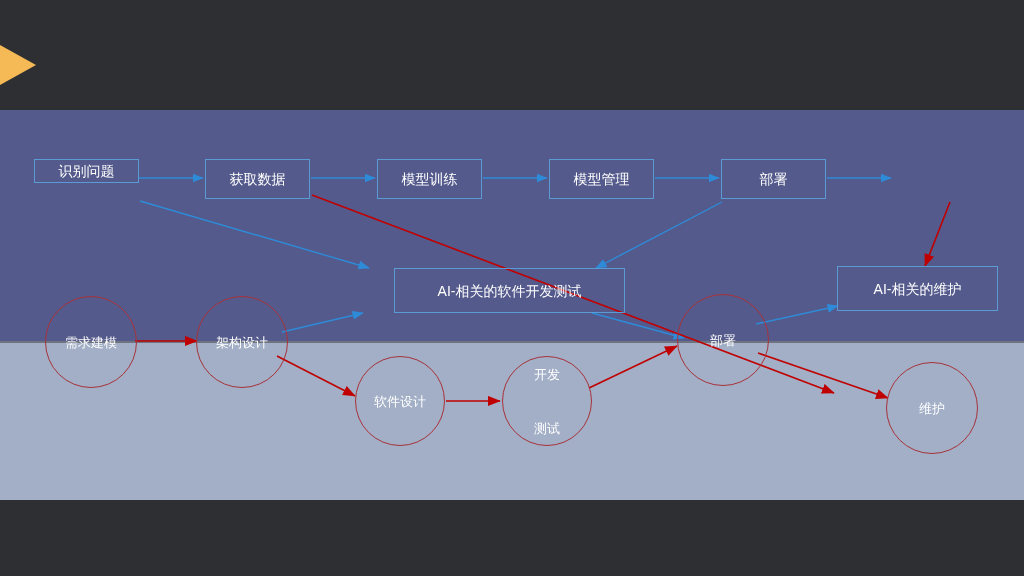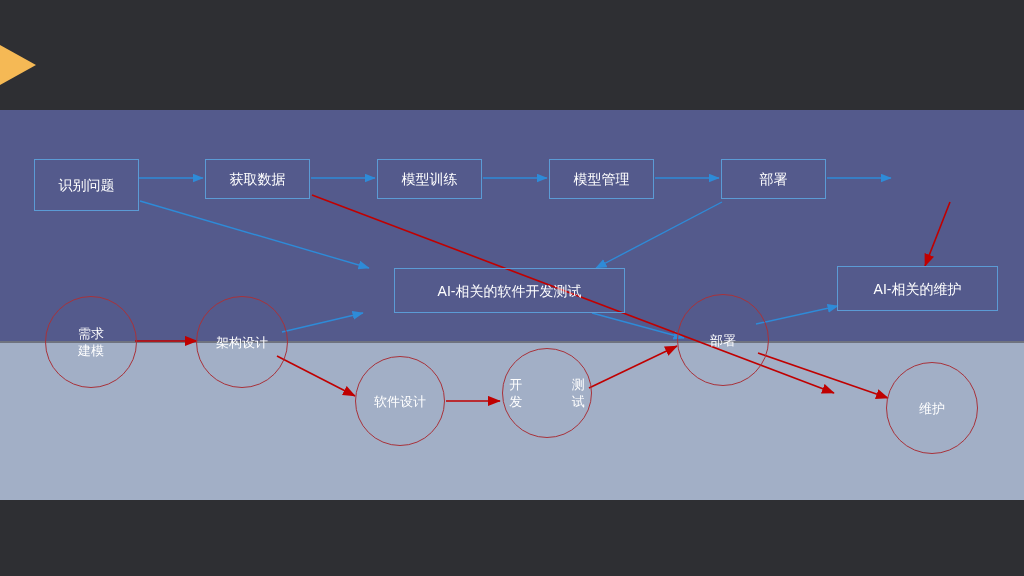--- a/index.html
+++ b/index.html
@@ -179,21 +179,21 @@
         <line x1="950" y1="92" x2="925" y2="156"></line>
 
         <line x1="135" y1="231" x2="197" y2="231"></line>
         <line x1="277" y1="246" x2="355" y2="286"></line>
         <line x1="446" y1="291" x2="500" y2="291"></line>
         <line x1="589" y1="278" x2="677" y2="236"></line>
         <line x1="758" y1="243" x2="888" y2="288"></line>
       </g>
     </svg>
 
-    <div class="node box" style="left:34px; top:49px; width:105px; height:52px;">
+    <div class="node box" style="left:34px; top:49px; width:105px; height:24px;">
       <span>识别问题</span>
     </div>
     <div class="node box" style="left:205px; top:49px; width:105px; height:40px;">
       <span>获取数据</span>
     </div>
     <div class="node box" style="left:377px; top:49px; width:105px; height:40px;">
       <span>模型训练</span>
     </div>
     <div class="node box" style="left:549px; top:49px; width:105px; height:40px;">
       <span>模型管理</span>
@@ -202,33 +202,33 @@
       <span>部署</span>
     </div>
 
     <div class="node box" style="left:362px; top:158px; width:231px; height:45px;margin-left:32px;">
       <span>AI-相关的软件开发测试</span>
     </div>
     <div class="node box" style="left:837px; top:156px; width:161px; height:45px;">
       <span>AI-相关的维护</span>
     </div>
 
-    <div class="node circle" style="left:45px; top:186px; width:92px; height:92px; flex-direction:column;">
+    <div class="node circle" style="left:45px; top:186px; width:92px; height:92px; flex-direction:row;">
       <span>需求</span>
       <span>建模</span>
     </div>
     <div class="node circle" style="left:196px; top:186px; width:92px; height:92px; flex-direction:row;">
       <span>架构</span>
       <span>设计</span>
     </div>
     <div class="node circle" style="left:355px; top:246px; width:90px; height:90px; flex-direction:row;">
       <span>软件</span>
       <span>设计</span>
     </div>
-    <div class="node circle" style="left:502px; top:238px; width:90px; height:90px; flex-direction:row;gap:37px;">
+    <div class="node circle" style="left:502px; top:246px; width:90px; height:90px; flex-direction:column;gap:37px;">
       <span>开发</span>
       <span>测试</span>
     </div>
     <div class="node circle" style="left:677px; top:184px; width:92px; height:92px;">
       <span>部署</span>
     </div>
     <div class="node circle" style="left:886px; top:252px; width:92px; height:92px;">
       <span>维护</span>
     </div>
   </div>

